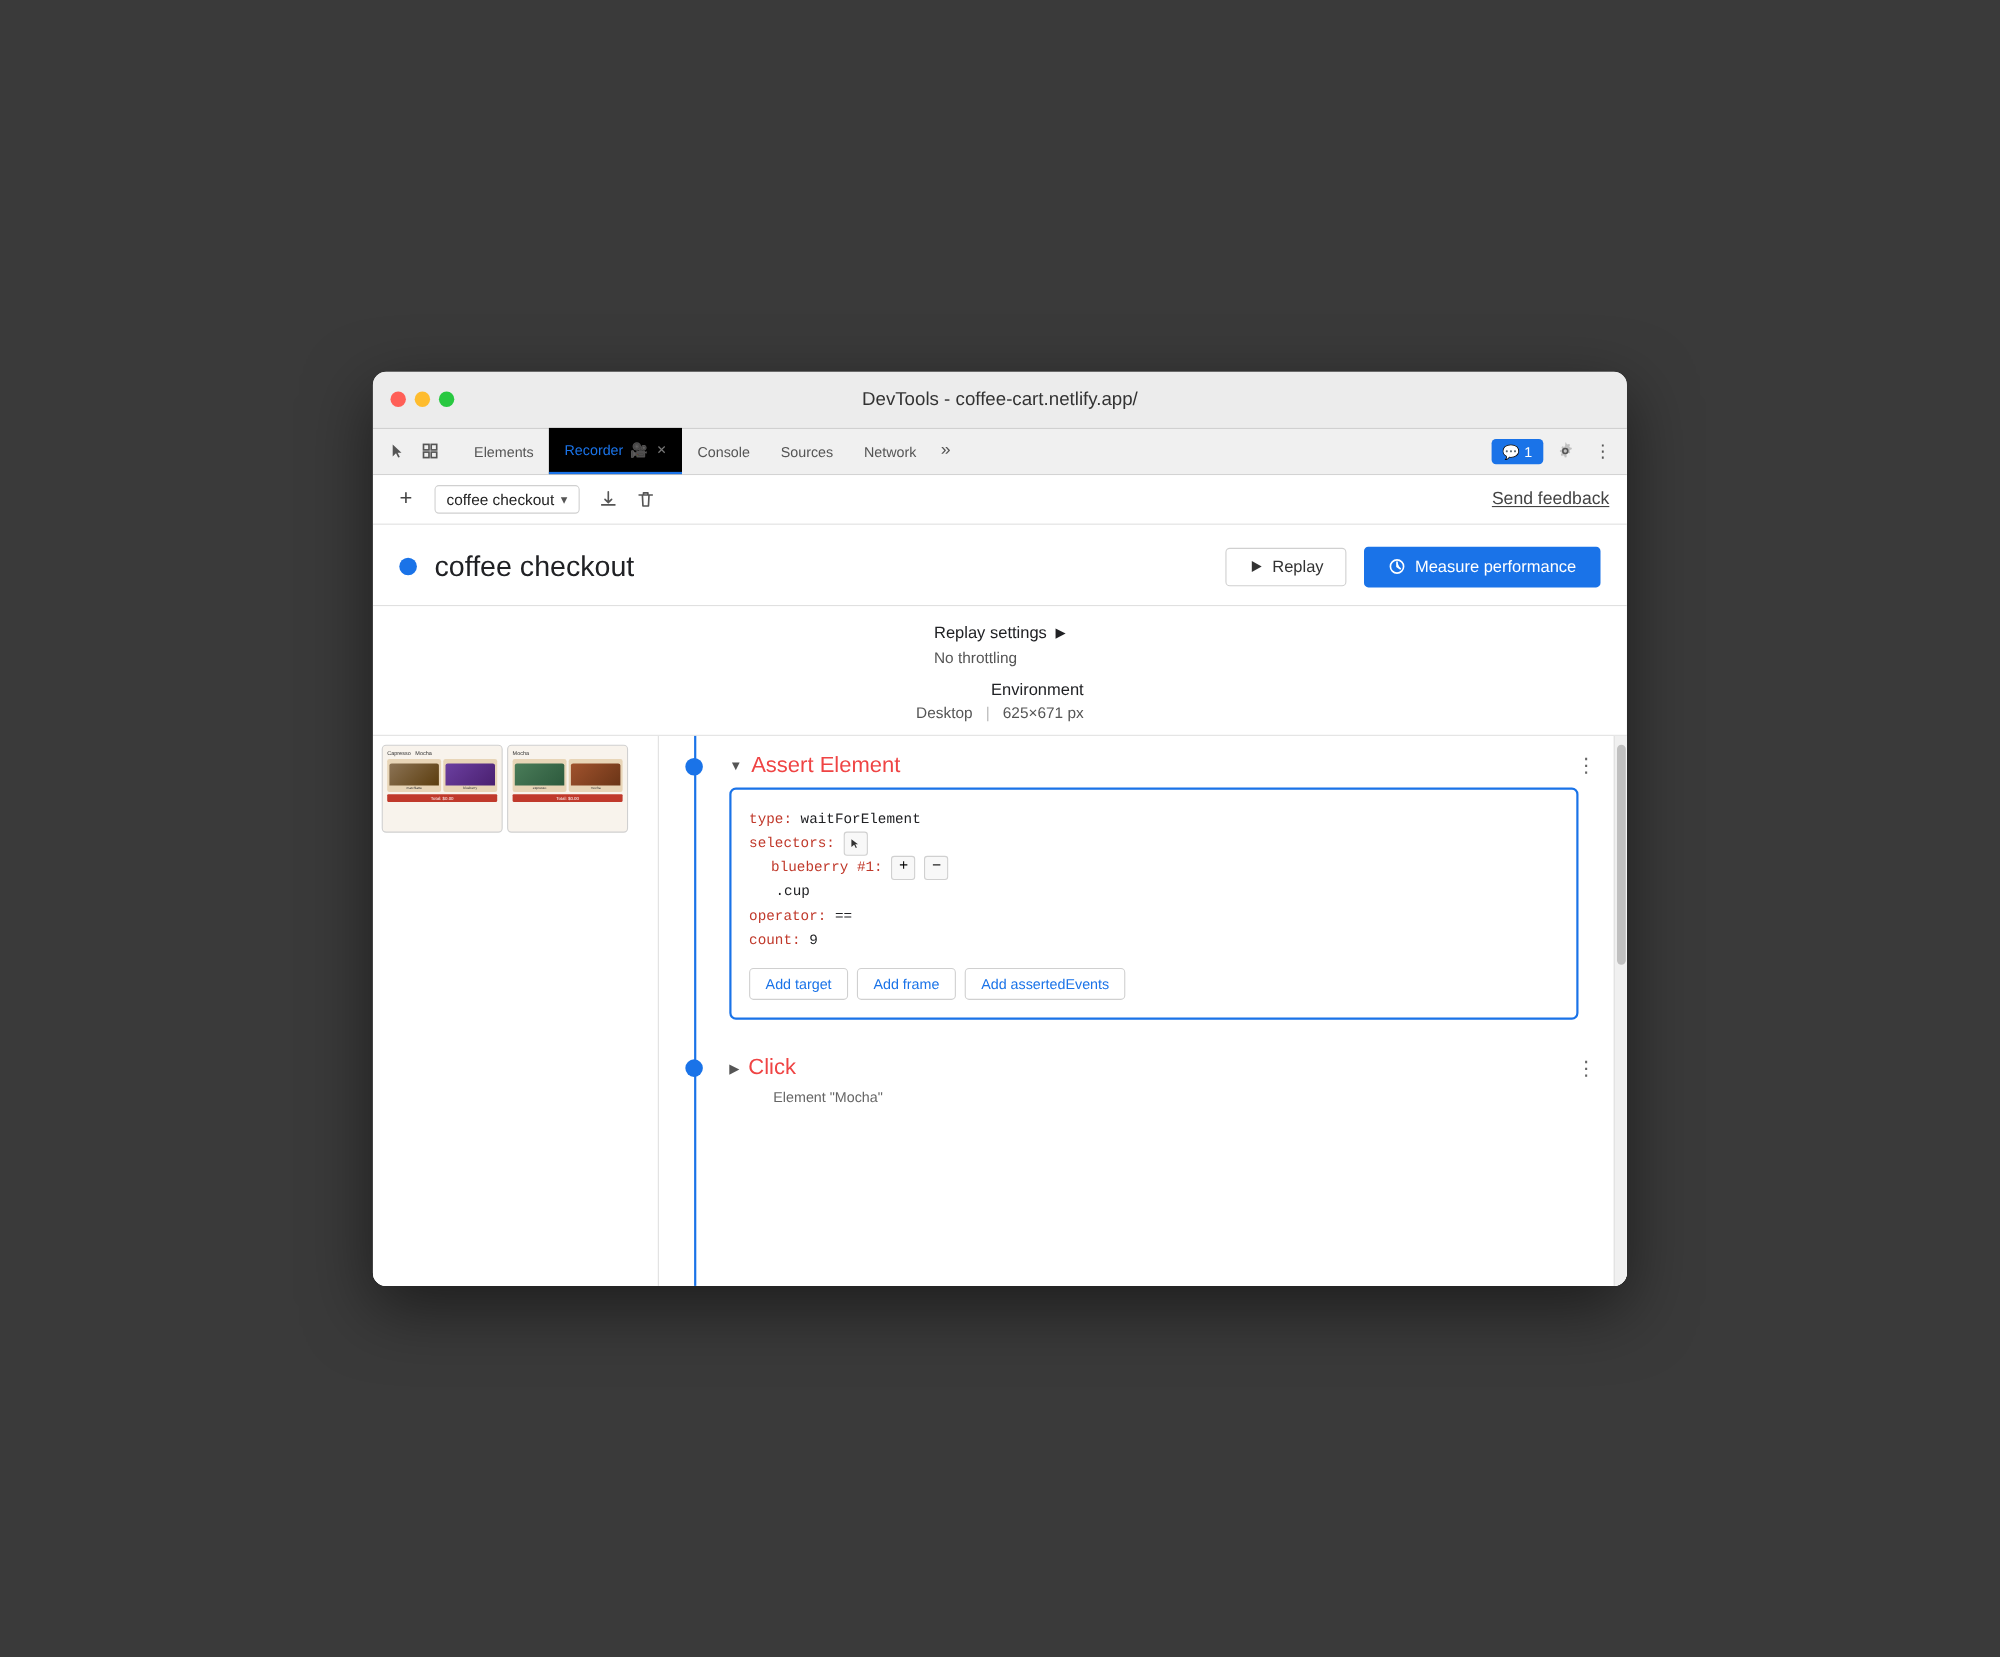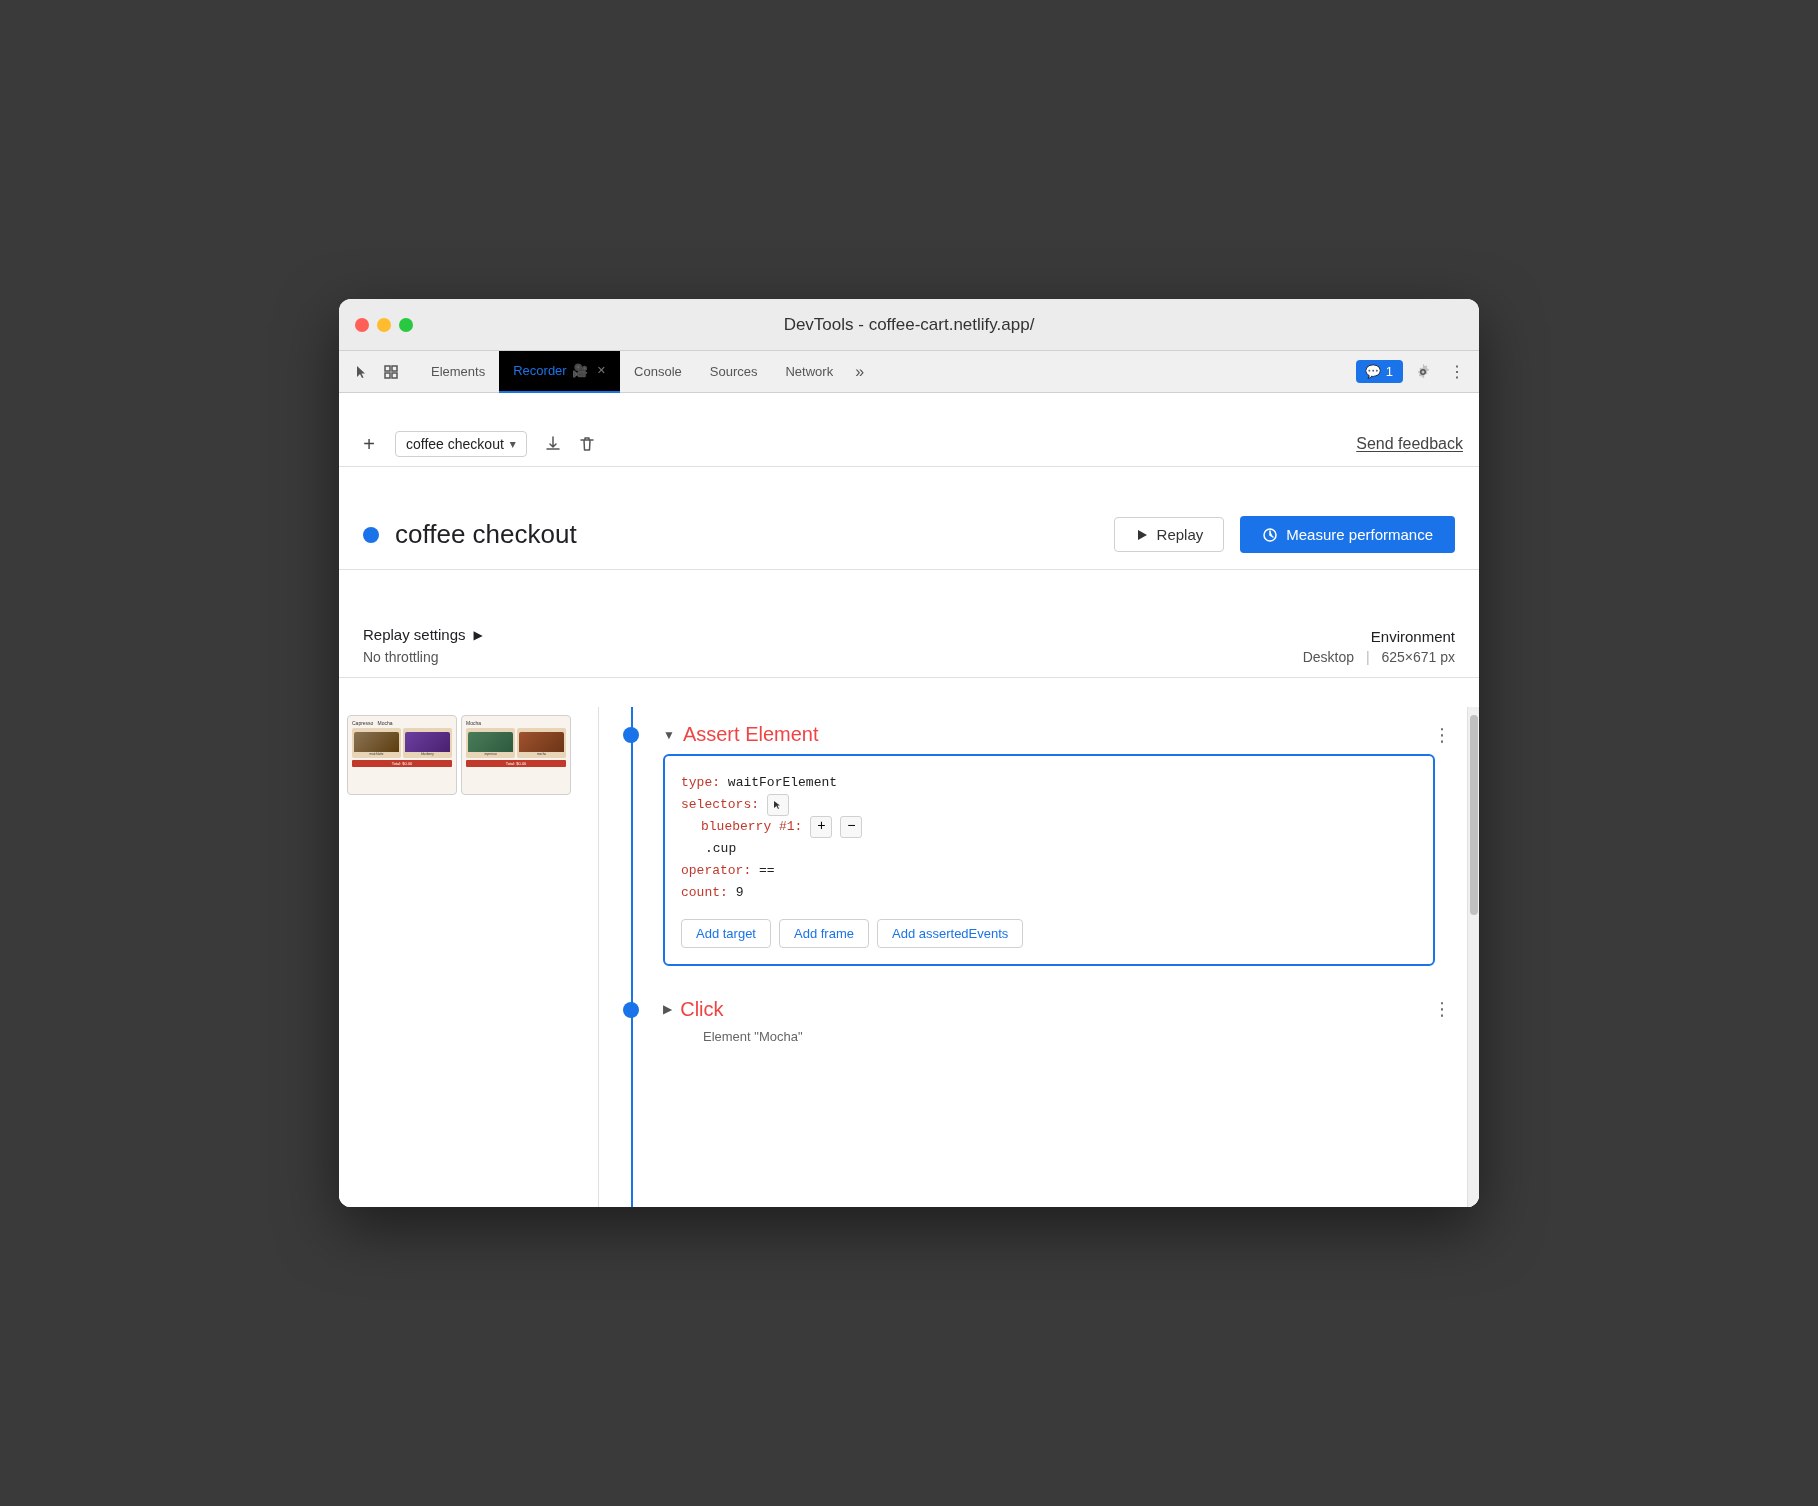--- a/index.html
+++ b/index.html
@@ -45,21 +45,20 @@
       left: 50%;
       transform: translateX(-50%);
       font-size: 17px;
       color: #333;
       font-weight: 500;
     }
     .devtools-body {
       background: #fff;
       display: flex;
       flex-direction: column;
-      gap: 29px;
     }
     
     .tab-bar {
       display: flex;
       align-items: center;
       background: #f0f0f0;
       border-bottom: 1px solid #d0d0d0;
       padding: 0 8px;
       height: 42px;
     }
@@ -243,24 +242,25 @@
       border: none;
       border-radius: 4px;
       padding: 10px 22px;
       font-size: 15px;
       cursor: pointer;
     }
 
     
     .settings-bar {
       display: flex;
-      align-items: flex-end;
+      align-items: center;
       padding: 16px 24px 12px;
       border-bottom: 1px solid #e0e0e0;
       justify-content: space-between;
+      flex-direction: column;
     }
     .settings-left {}
     .replay-settings-row {
       display: flex;
       align-items: center;
       gap: 8px;
       font-size: 15px;
       color: #202124;
       font-weight: 500;
       cursor: pointer;

